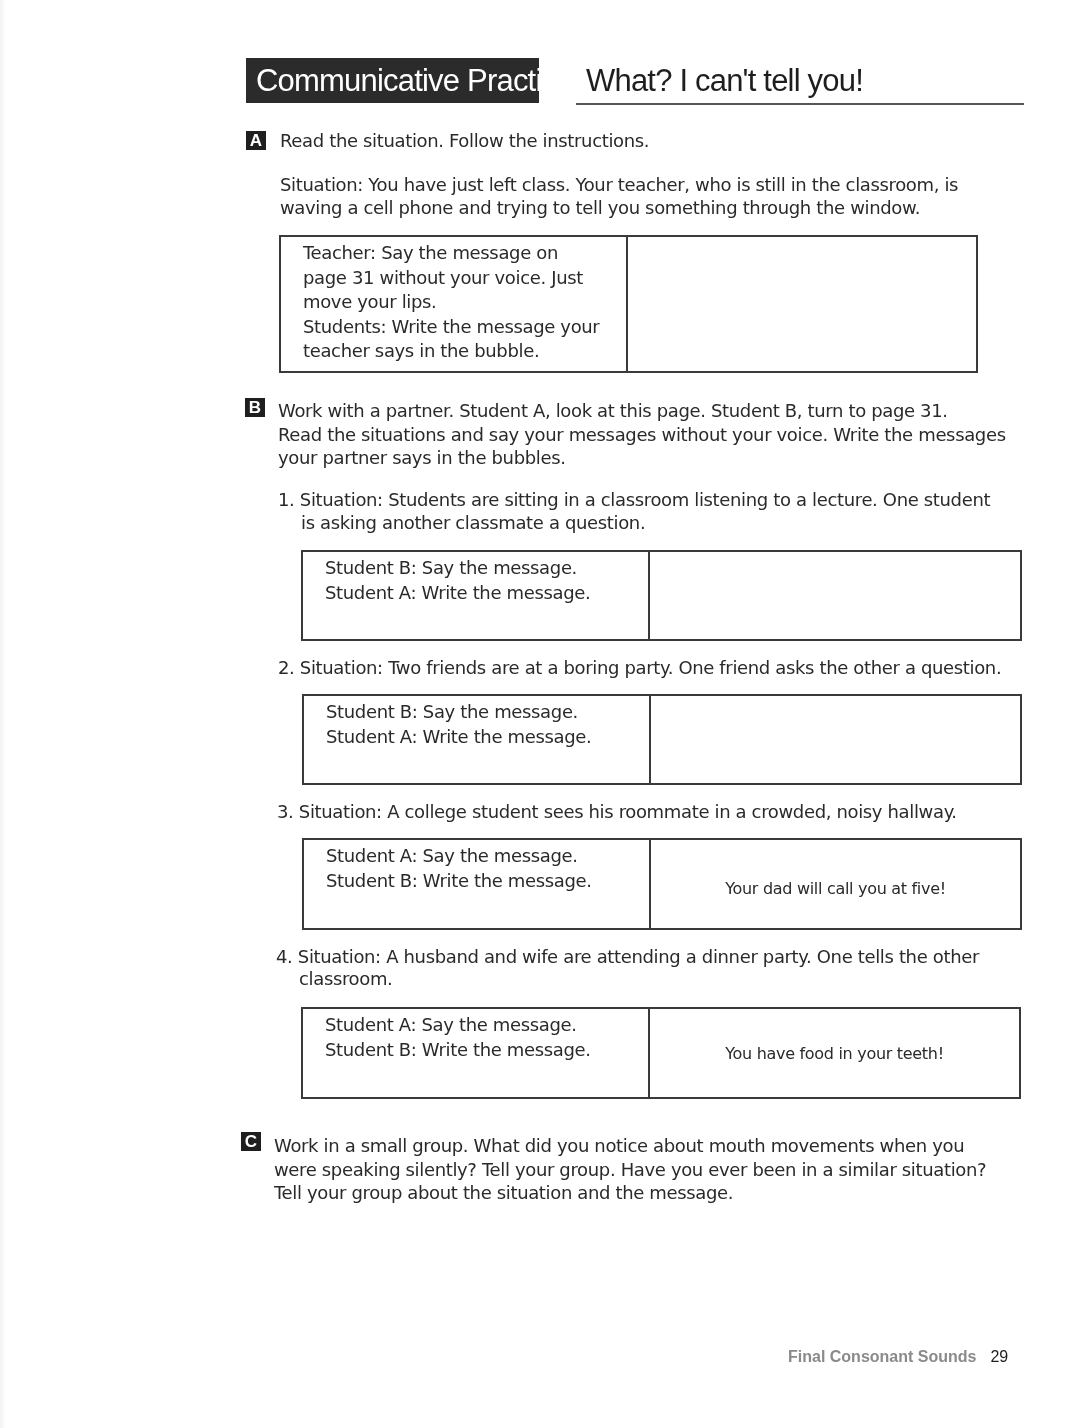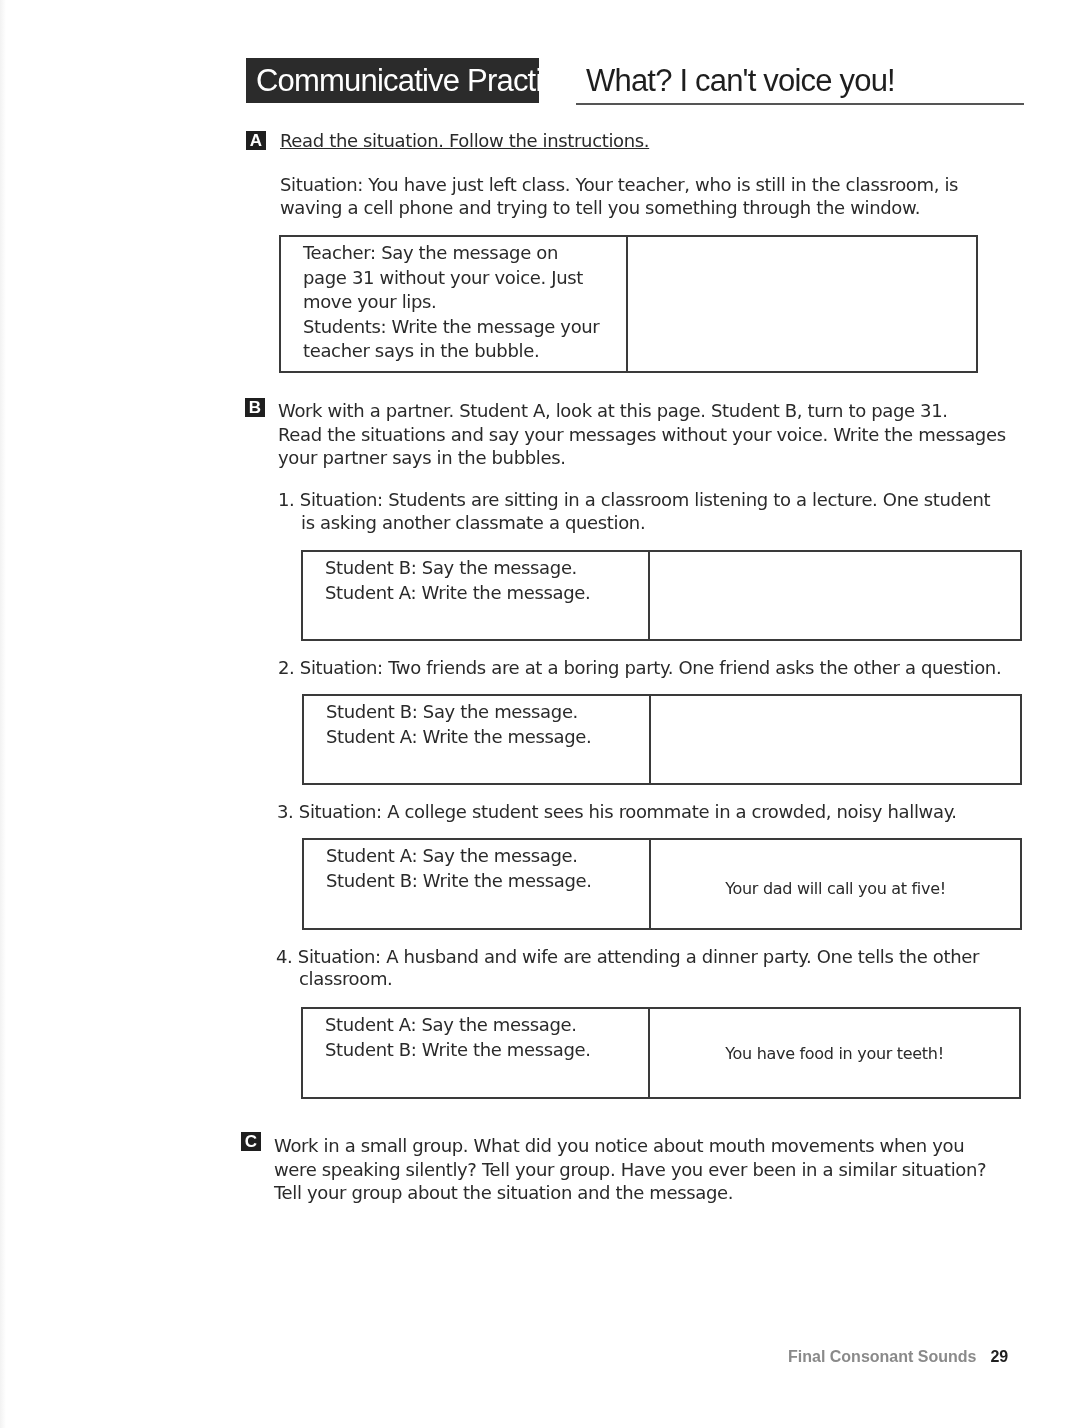--- a/index.html
+++ b/index.html
@@ -72,35 +72,35 @@
       display: flex; align-items: center; justify-content: center;
       font-family: "DejaVu Sans", sans-serif;
       font-size: 16px; color: #2a2a2a; letter-spacing: -0.3px;
     }
     .footer {
       position: absolute; top: 1348px; left: 788px;
       font-family: "Liberation Sans", sans-serif; font-size: 16px;
       white-space: nowrap;
     }
     .footer .sec { color: #8a8a8a; font-weight: bold; }
-    .footer .num { color: #1f1f1f; font-weight: bold; margin-left: 14px; }
+    .footer .num { color: #1f1f1f; font-weight: normal; margin-left: 14px; }
   </style>
 </head>
 <body>
 
 <div class="page-edge"></div>
 
 <div class="header">
   <div class="header-bar">Communicative Practice</div>
-  <div class="header-title">What? I can't voice you!</div>
+  <div class="header-title">What? I can't tell you!</div>
   <div class="header-rule"></div>
 </div>
 
 <div class="sec-label" style="left:246px; top:131px;">A</div>
-<div class="txt" style="left:280px; top:129px;text-decoration:underline;">Read the situation. Follow the instructions.</div>
+<div class="txt" style="left:280px; top:129px;">Read the situation. Follow the instructions.</div>
 <div class="txt" style="left:280px; top:173px;">Situation: You have just left class. Your teacher, who is still in the classroom, is</div>
 <div class="txt" style="left:280px; top:196px;">waving a cell phone and trying to tell you something through the window.</div>
 
 <div class="box" style="left:279px; top:235px; width:699px; height:138px;">
   <div class="left" style="width:347px;">
     <div class="inner">
       <div>Teacher: Say the message on</div>
       <div>page 31 without your voice. Just</div>
       <div>move your lips.</div>
       <div>Students: Write the message your</div>

